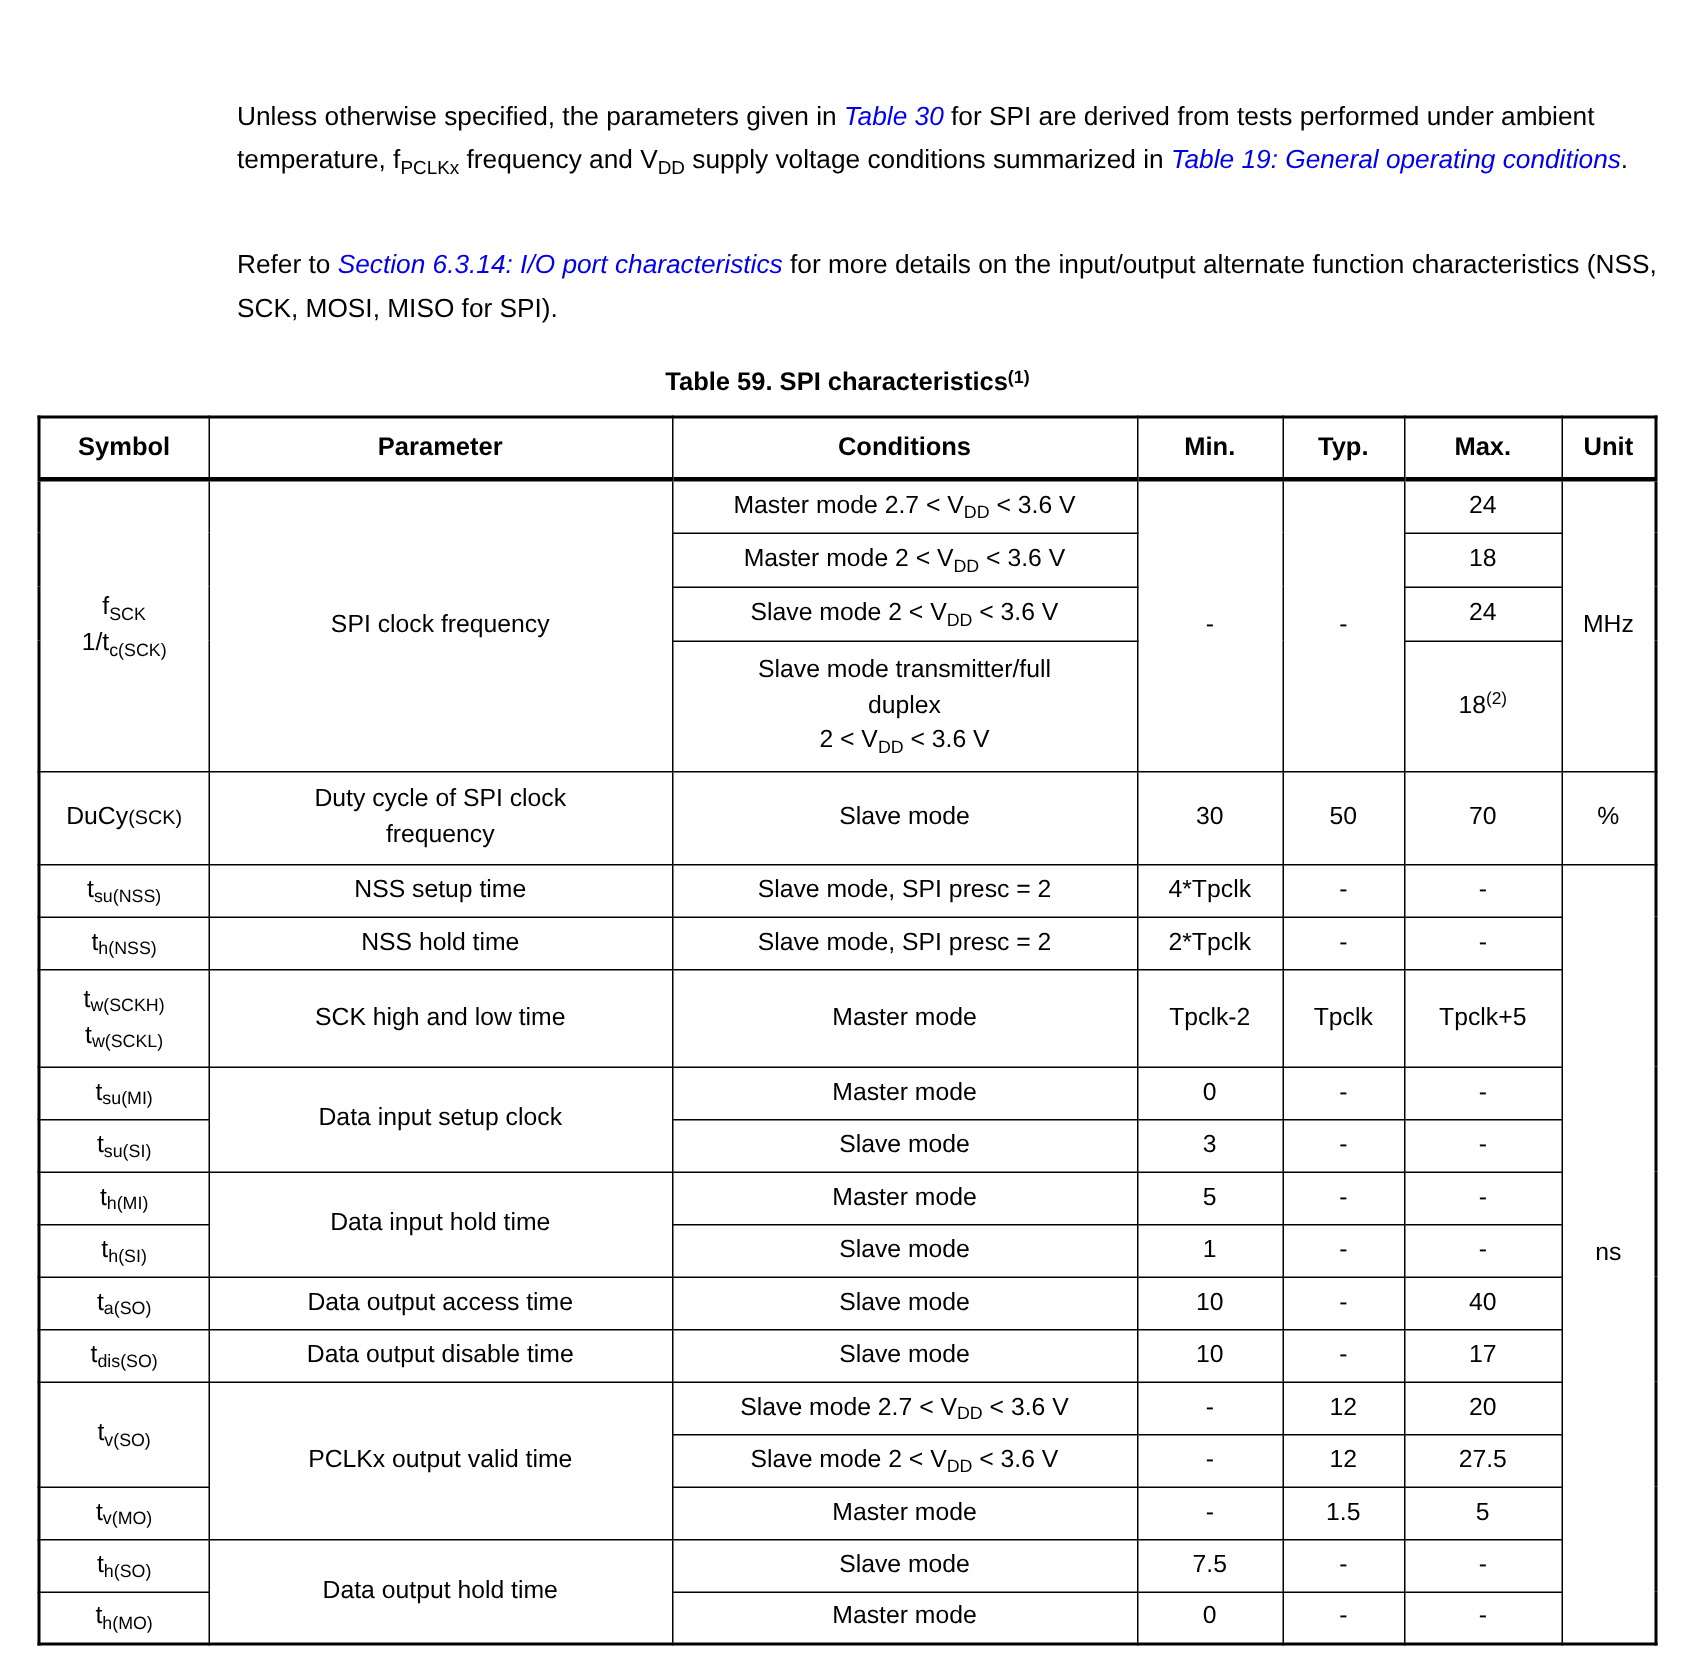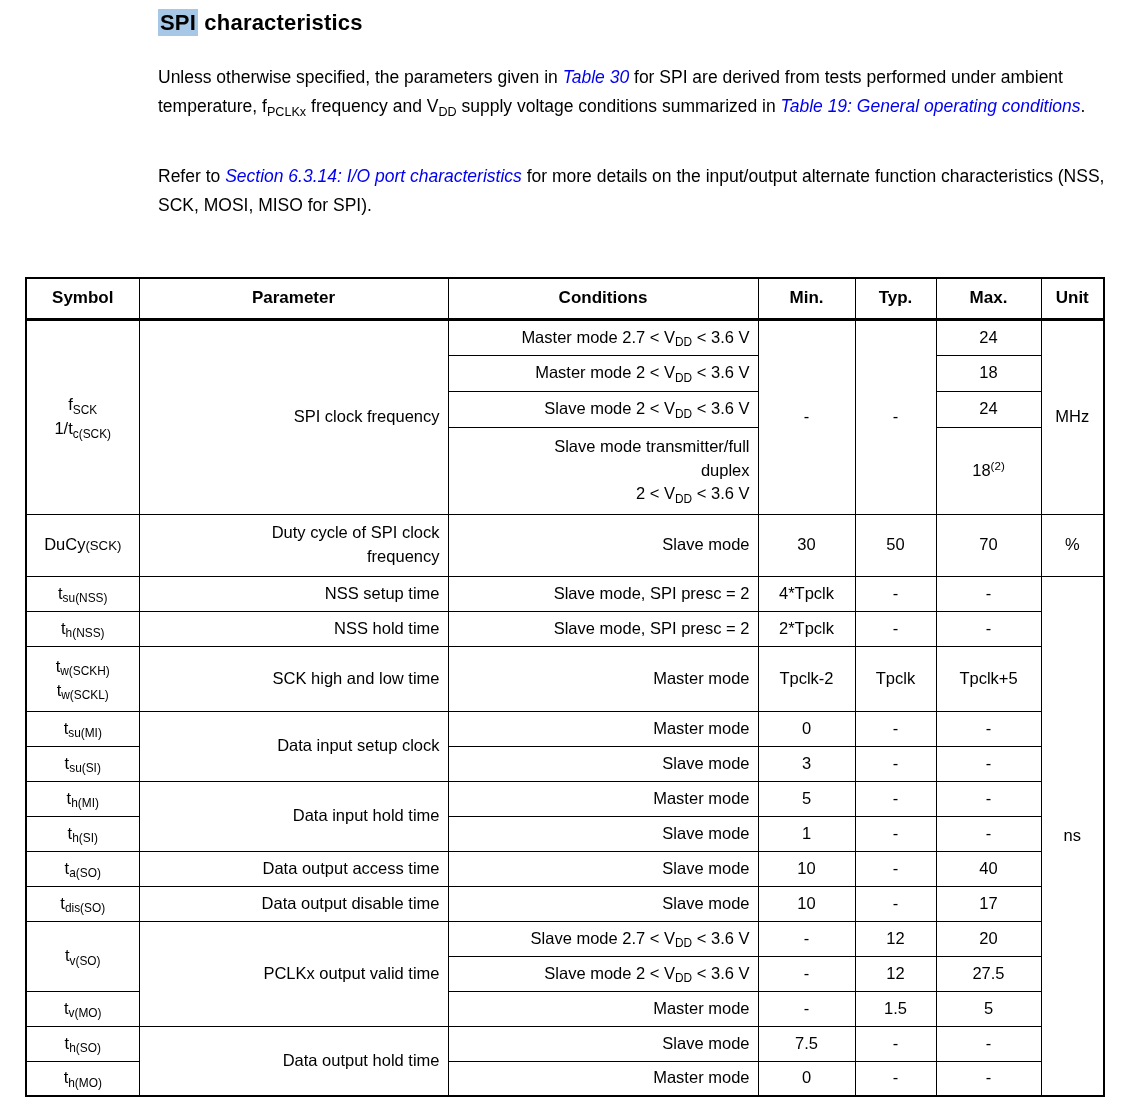--- a/index.html
+++ b/index.html
@@ -62,37 +62,37 @@
     font-weight:bold;
     text-align:center;
     font-size:17px;
     border-bottom:3px solid #000;
   }
   tbody tr{height:35px;}
   tbody tr:nth-child(1),tbody tr:nth-child(2),tbody tr:nth-child(3){height:36px;}
   tbody tr:nth-child(4){height:87px;}
   tbody tr:nth-child(5){height:62px;}
   tbody tr:nth-child(8){height:65px;}
-  .al-l{text-align:right;}
+  .al-l{text-align:center;}
   .al-c{text-align:center;padding-left:2px;padding-right:2px;}
   .sb{font-size:72%;position:relative;top:0.33em;}
   .sp{font-size:70%;position:relative;top:-0.45em;}
   .sm{font-size:80%;}
 </style>
 </head>
 <body>
 
 <div class="page">
 
-  <h1 class="heading"><span class="hl">SPI</span><span> characteristics</span></h1>
 
   <p class="para" id="para1">Unless otherwise specified, the parameters given in <a class="lnk">Table 30</a> for SPI are derived from tests performed under ambient temperature, f<span class="sb">PCLKx</span> frequency and V<span class="sb">DD</span> supply voltage conditions summarized in <a class="lnk">Table 19: General operating conditions</a>.</p>
 
   <p class="para" id="para2">Refer to <a class="lnk">Section 6.3.14: I/O port characteristics</a> for more details on the input/output alternate function characteristics (NSS, SCK, MOSI, MISO for SPI).</p>
 
+  <div class="caption">Table 59. SPI characteristics<span class="sp">(1)</span></div>
 
   <div class="tbl-wrap">
     <table>
       <colgroup>
         <col style="width:113px">
         <col style="width:309px">
         <col style="width:310px">
         <col style="width:97px">
         <col style="width:81px">
         <col style="width:105px">

